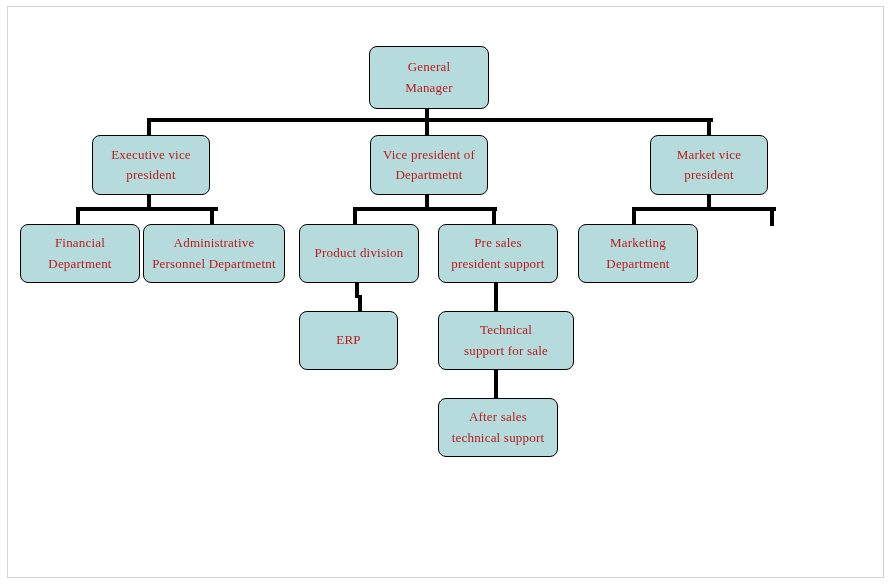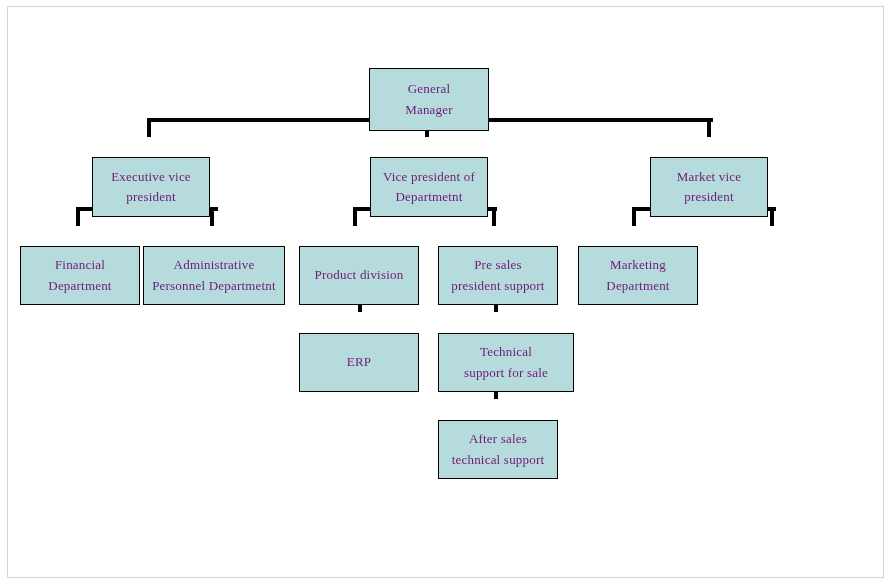--- a/index.html
+++ b/index.html
@@ -40,31 +40,30 @@
   .conn {
     position: absolute;
     background: #000000;
   }
   
   .node {
     position: absolute;
     box-sizing: border-box;
     background: #b5dbdd;
     border: 1px solid #000000;
-    border-radius: 0;
+    border-radius: 8px;
     display: flex;
     align-items: center;
     justify-content: center;
     text-align: center;
-    color: #701a75;
+    color: #b91c1c;
     font-size: 13px;
     line-height: 1.55;
     letter-spacing: 0.2px;
     z-index: 5;
-    margin-top: 22px;
   }
   .node .label {
     display: block;
     width: 100%;
     padding: 0 4px;
     box-sizing: border-box;
     white-space: pre-line;
   }
 </style>
 </head>
@@ -122,21 +121,21 @@
         <span class="label">Product division</span>
       </div>
       <div class="node" style="left: 438px; top: 224px; width: 120px; height: 59px; background: rgb(181, 219, 221); border-color: rgb(0, 0, 0);">
         <span class="label">Pre sales
 president support</span>
       </div>
       <div class="node" style="left: 578px; top: 224px; width: 120px; height: 59px; background: rgb(181, 219, 221); border-color: rgb(0, 0, 0);">
         <span class="label">Marketing
 Department</span>
       </div>
-      <div class="node" style="left: 299px; top: 311px; width: 120px; height: 59px; background: rgb(181, 219, 221); border-color: rgb(0, 0, 0); justify-content: flex-end;">
+      <div class="node" style="left: 299px; top: 311px; width: 99px; height: 59px; background: rgb(181, 219, 221); border-color: rgb(0, 0, 0); justify-content: flex-end;">
         <span class="label">ERP</span>
       </div>
       <div class="node" style="left: 438px; top: 311px; width: 136px; height: 59px; background: rgb(181, 219, 221); border-color: rgb(0, 0, 0);">
         <span class="label">Technical
 support for sale</span>
       </div>
       <div class="node" style="left: 438px; top: 398px; width: 120px; height: 59px; background: rgb(181, 219, 221); border-color: rgb(0, 0, 0);">
         <span class="label">After sales
 technical support</span>
       </div>

